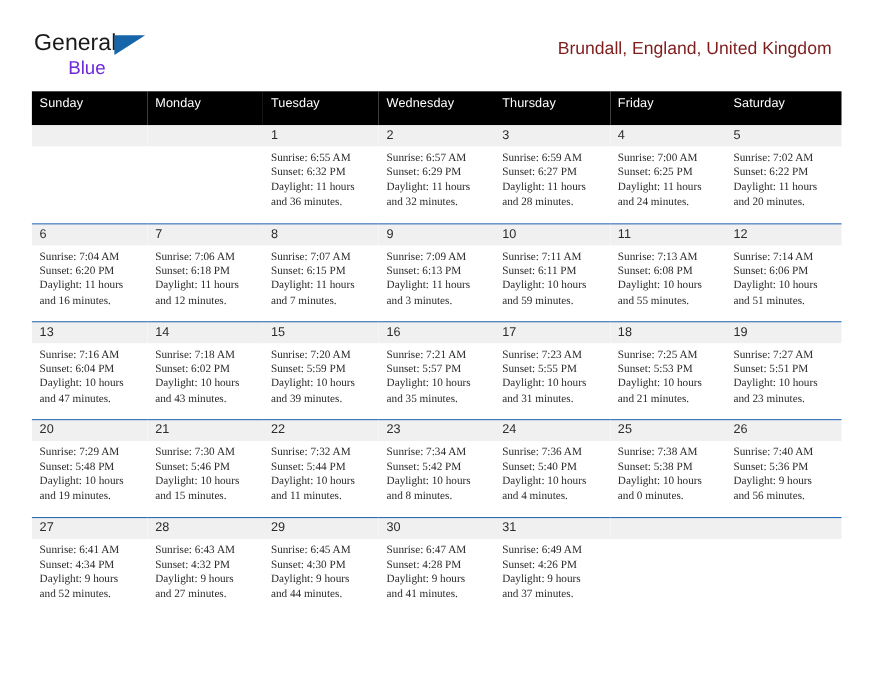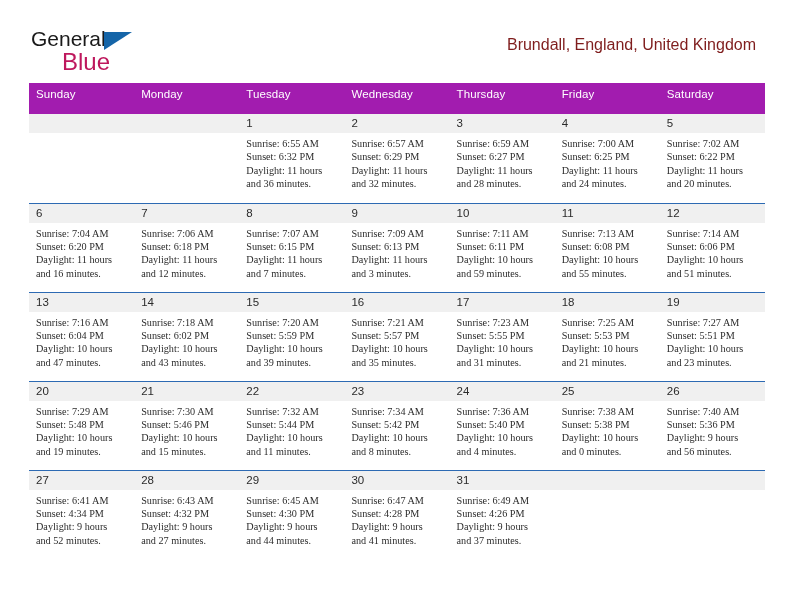--- a/index.html
+++ b/index.html
@@ -37,22 +37,22 @@
   }
   .logo-general {
     font-size: 21px;
     color: #1a1a1a;
     letter-spacing: 0px;
     line-height: 22px;
     display: block;
     font-family: "Liberation Sans", sans-serif;
   }
   .logo-blue {
-    font-size: 24px;
-    color: #be185d;
+    font-size: 17px;
+    color: #6d28d9;
     line-height: 22px;
     display: block;
     margin-left: 31px;
     margin-top: 1px;
     font-family: "Liberation Sans", sans-serif;
   }
   .logo-triangle {
     position: absolute;
     left: 73px;
     top: 4px;
@@ -83,21 +83,21 @@
 
   
   .calendar {
     margin: 9px 27px 0 29px;
     width: 736px;
     border-collapse: collapse;
     table-layout: fixed;
   }
 
   .calendar thead th {
-    background: #a21caf;
+    background: #000000;
     color: #ffffff;
     font-size: 11.5px;
     font-weight: normal;
     text-align: left;
     padding: 5px 0 14px 7px;
     height: 21px;
     letter-spacing: 0.1px;
   }
 
   .calendar tbody tr {

